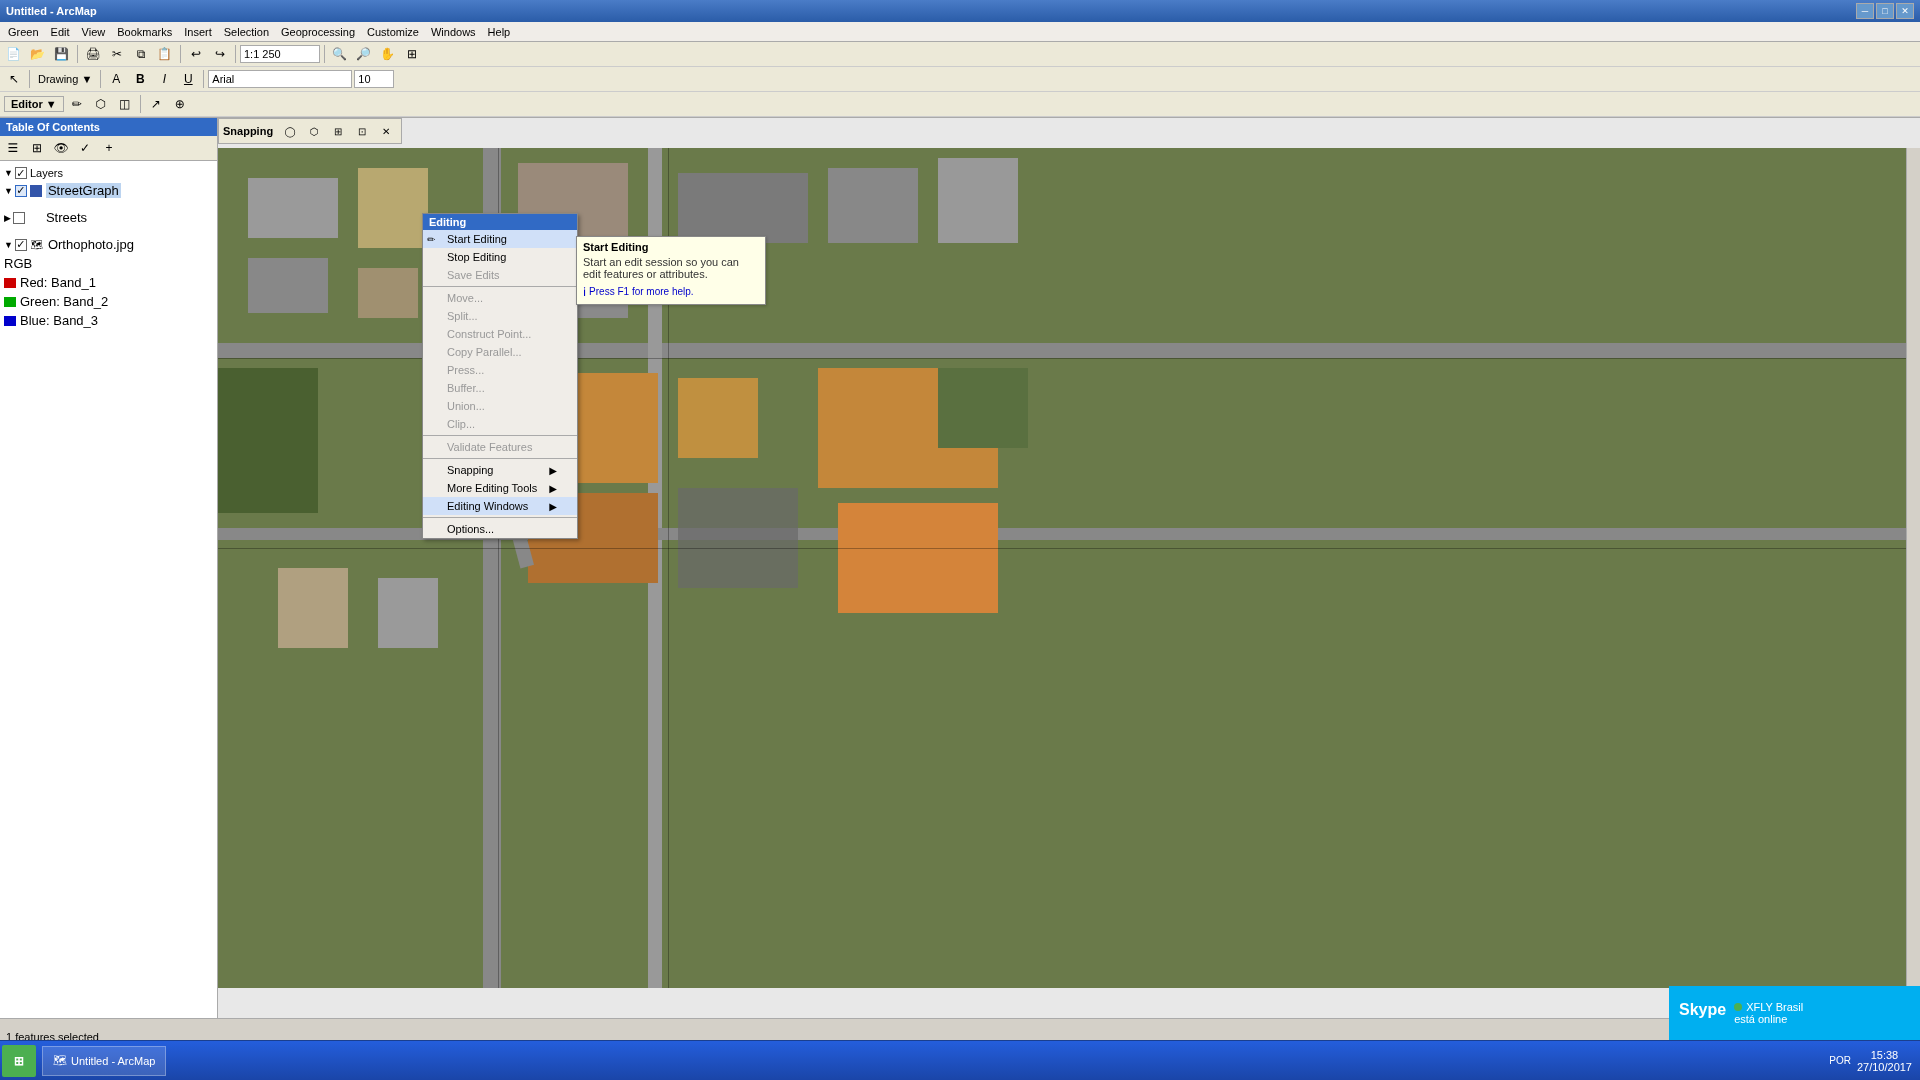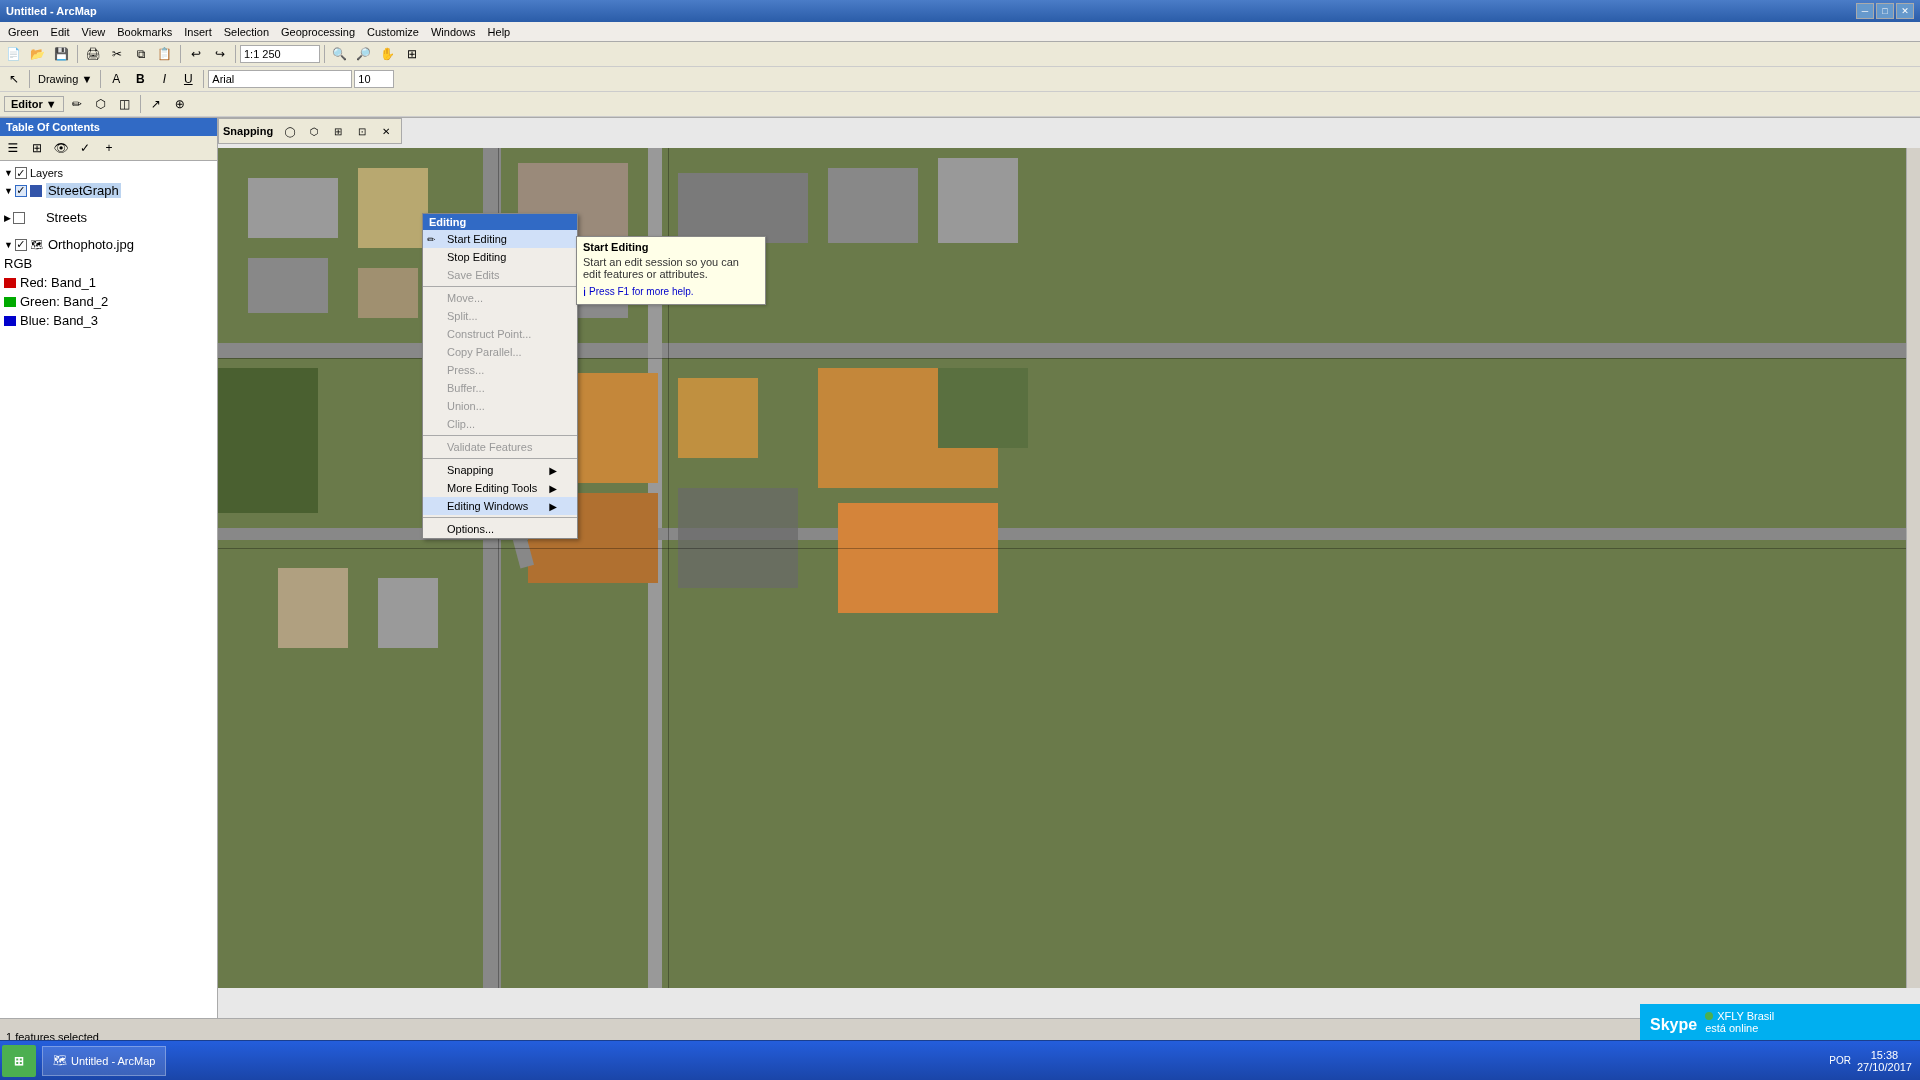--- a/index.html
+++ b/index.html
@@ -218,23 +218,23 @@
     .taskbar-tray {
       display: flex; align-items: center; padding: 0 8px; gap: 6px;
     }
     .tray-item { color: white; font-size: 10px; }
     .tray-time { color: white; font-size: 11px; text-align: center; }
 
     
     .skype-notif {
       position: absolute;
       bottom: 40px; right: 0;
-      width: 280px; background: #00aff0;
-      padding: 6px 10px;
-      display: flex; align-items: flex-end; gap: 8px;
+      width: 251px; background: #00aff0;
+      padding: 15px 10px;
+      display: flex; align-items: flex-start; gap: 8px;
     }
     .skype-logo { color: white; font-size: 16px; font-weight: bold; }
     .skype-text { color: white; font-size: 11px; }
     .skype-dot { width: 8px; height: 8px; background: #4caf50; border-radius: 50%; }
 
     
     .drawing-label {
       font-size: 11px; padding: 1px 4px; background: #ece9d8;
     }
 

